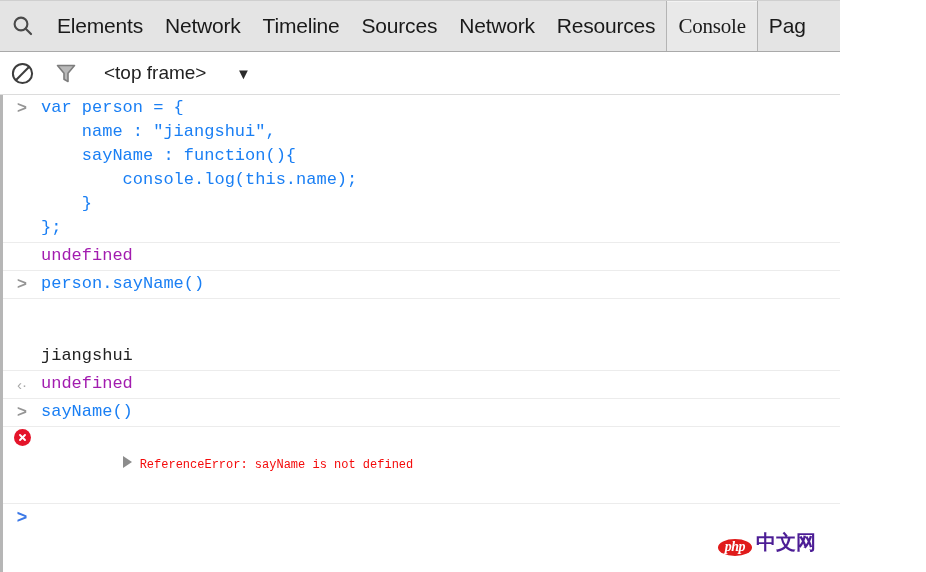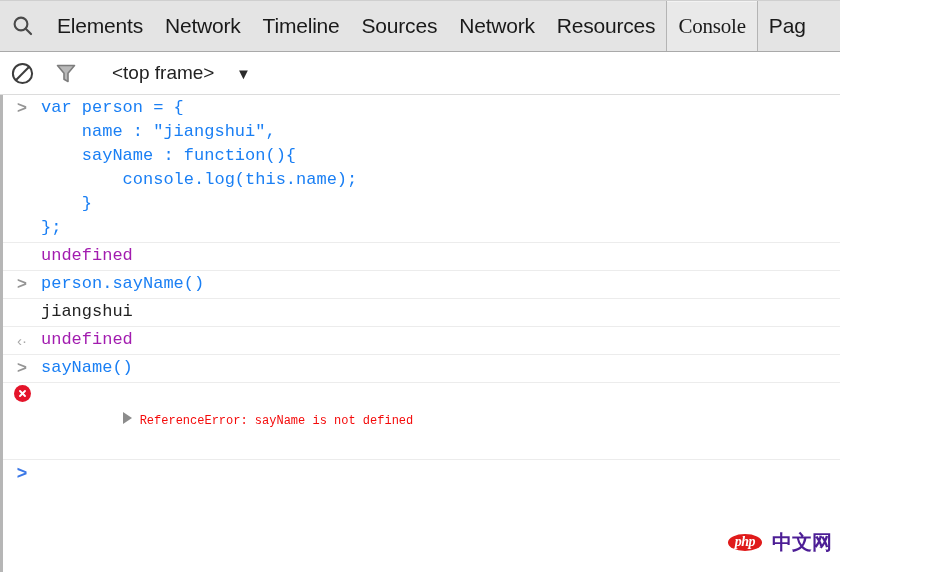--- a/index.html
+++ b/index.html
@@ -76,21 +76,21 @@
     width: 44px;
     display: flex;
     align-items: center;
     justify-content: center;
     flex: 0 0 auto;
   }
   .tb-icon svg { display: block; }
   .frame-label {
     font-size: 19px;
     color: #222222;
-    margin-left: 24px;
+    margin-left: 16px;
     font-family: "Liberation Sans", sans-serif;
   }
   .frame-caret {
     position: absolute;
     left: 236px;
     top: 50%;
     transform: translateY(-50%);
     font-size: 15px;
     color: #2b2b2b;
     line-height: 1;
@@ -144,21 +144,21 @@
   }
   .arrow-active {
     color: #3b78e7;
     font-family: "Liberation Sans", sans-serif;
     font-size: 18px;
     font-weight: bold;
     line-height: 22px;
   }
   .c-input { color: #1a7ff4; }
   .c-undefined { color: #a21caf; }
-  .c-log { color: #222222; }
+  .c-log { color: #222222; margin-top: 44px; }
   .c-error { color: #f40a0a; }
 
   .err-row { background: #ffffff; }
   .err-icon {
     width: 17px;
     height: 17px;
     border-radius: 50%;
     background: #e4142a;
     display: flex;
     align-items: center;
@@ -180,25 +180,25 @@
     line-height: 24px;
   }
   .prompt-row {
     border-bottom: none;
     min-height: 30px;
   }
 
   
   .watermark {
     position: absolute;
-    right: 8px;
+    right: 24px;
     bottom: 16px;
     display: flex;
-    align-items: center;
-    gap: 10px;
+    align-items: flex-end;
+    gap: 4px;
   }
   .wm-logo {
     background: #e01b1b;
     color: #ffffff;
     font-family: "Liberation Serif", serif;
     font-style: italic;
     font-weight: bold;
     font-size: 14px;
     padding: 1px 7px 2px 7px;
     border-radius: 50%/50%;

